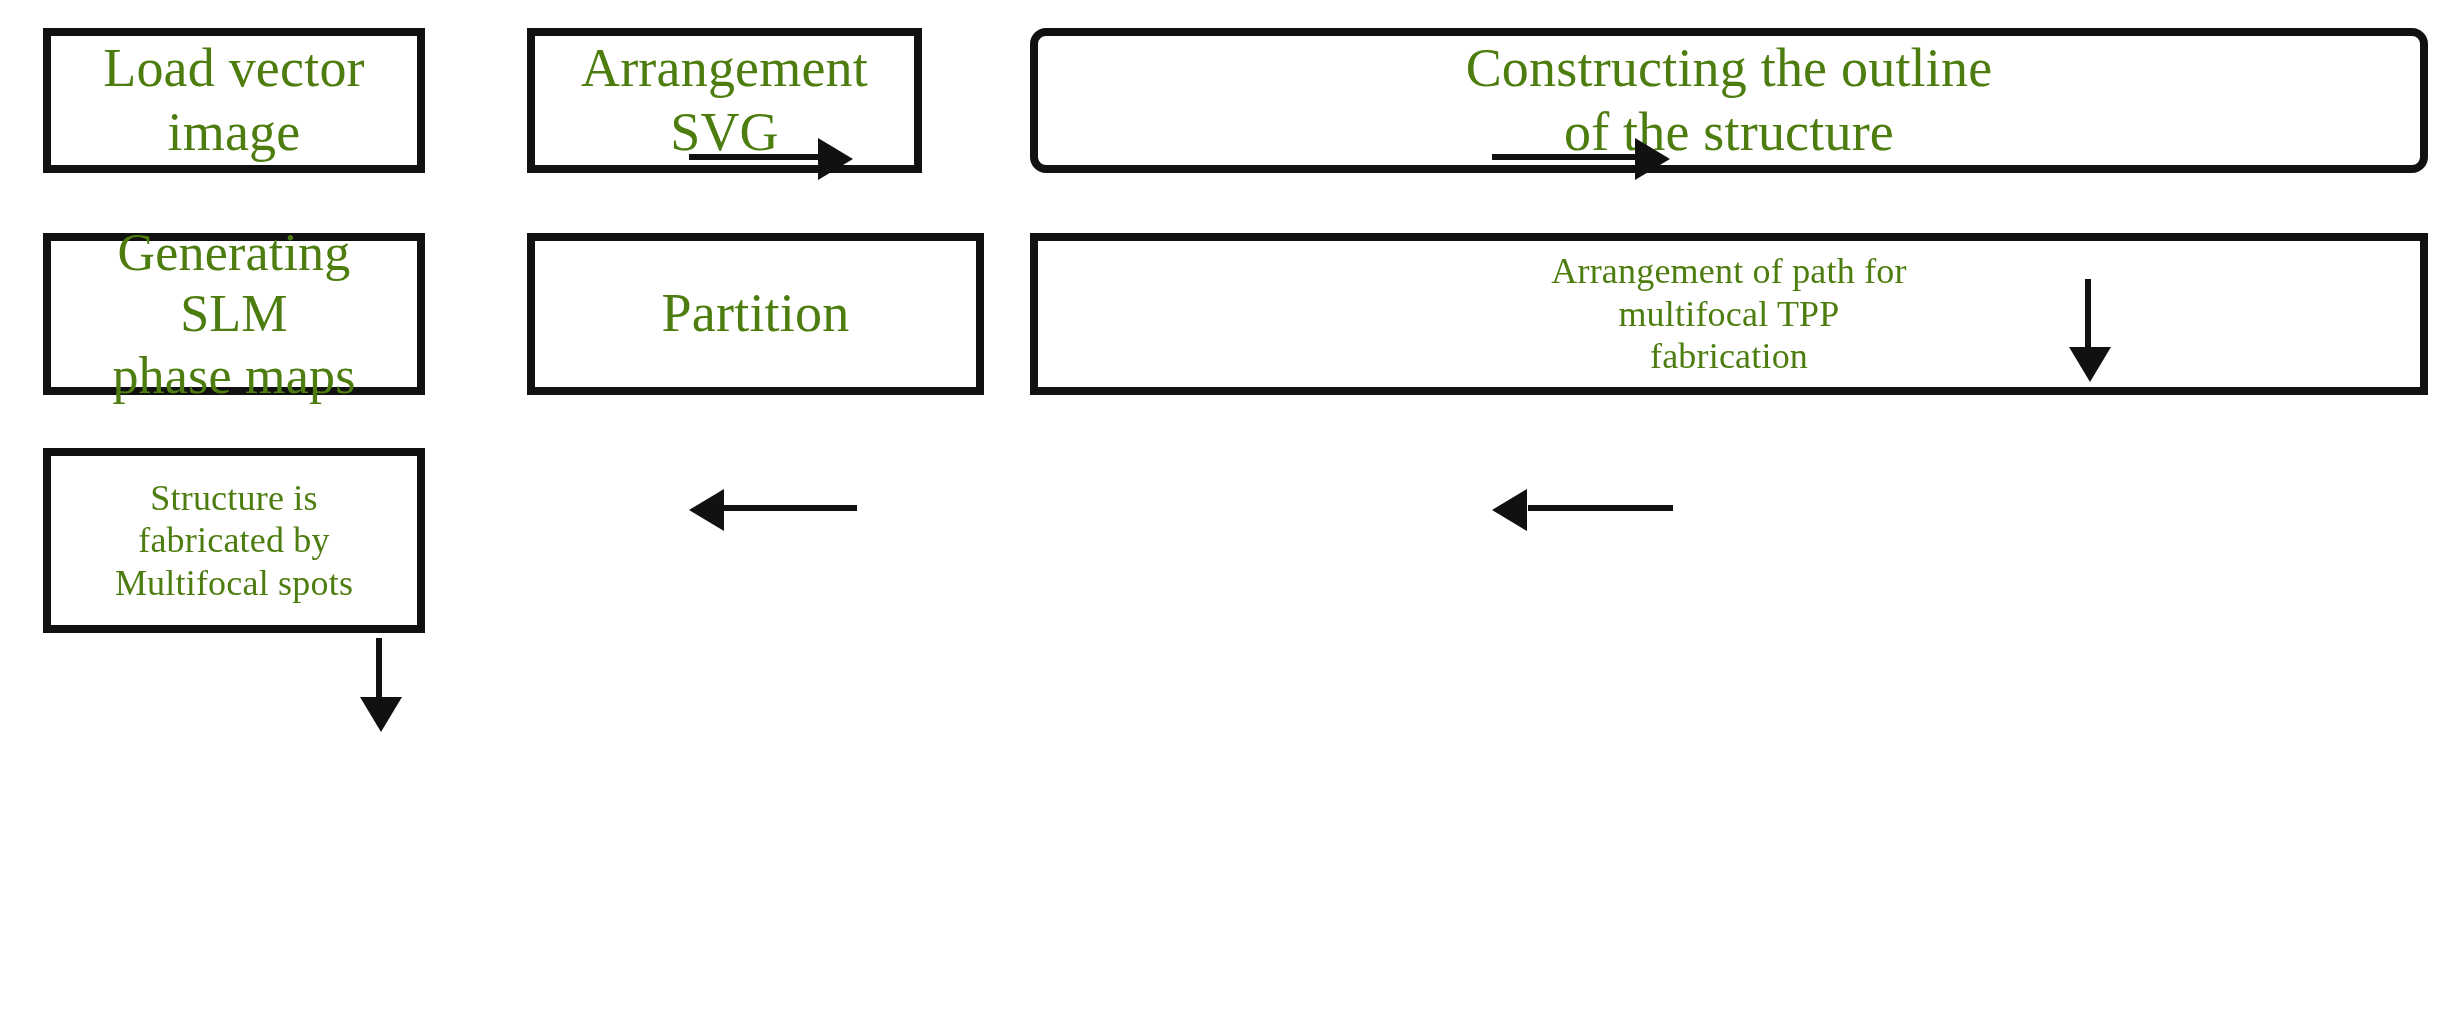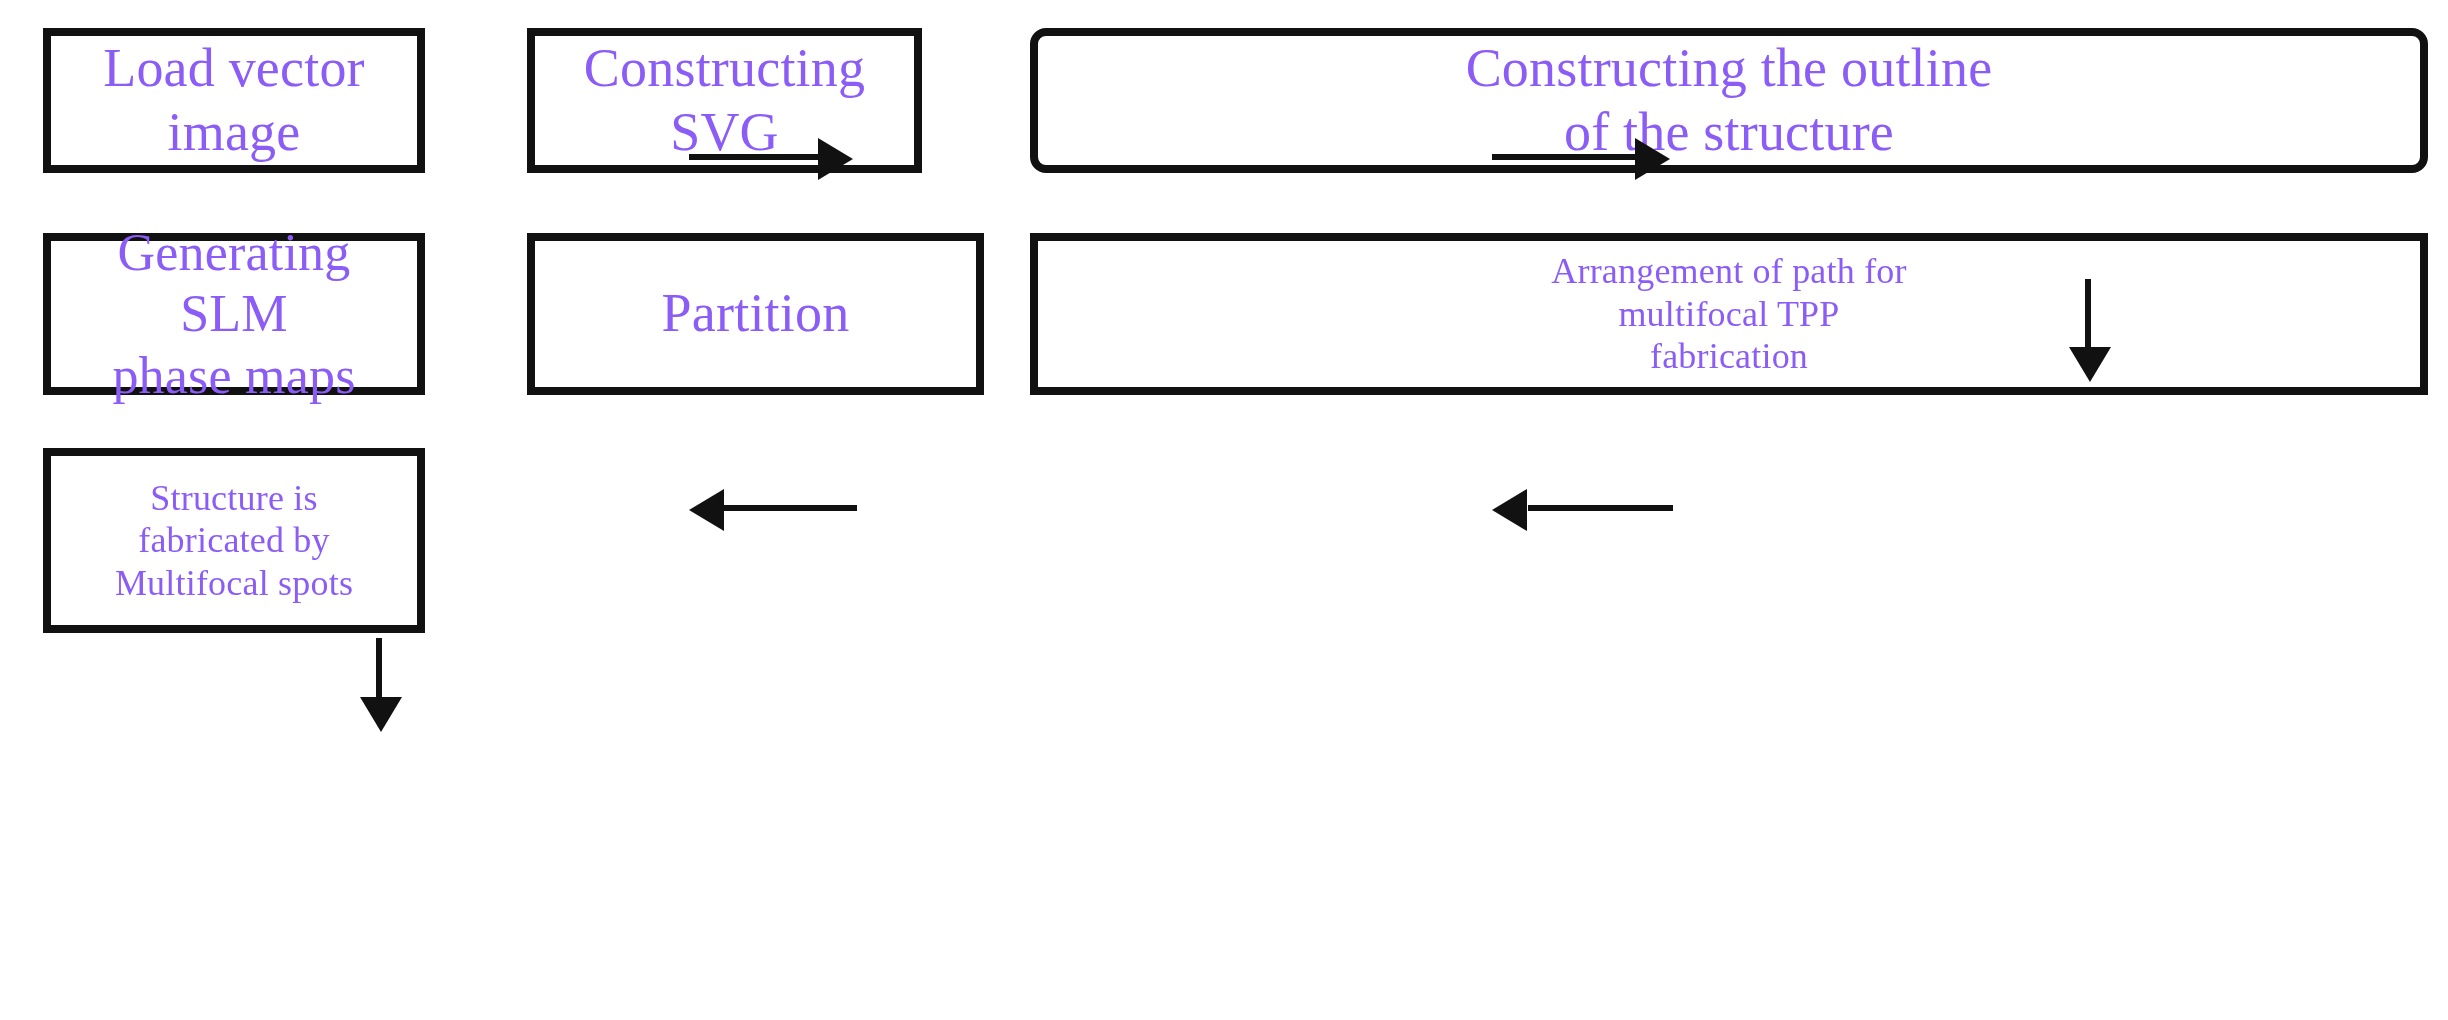--- a/index.html
+++ b/index.html
@@ -17,21 +17,21 @@
   }
   .node {
     position: absolute;
     box-sizing: border-box;
     border: 5px solid #111111;
     background: #ffffff;
     display: flex;
     align-items: center;
     justify-content: center;
     text-align: center;
-    color: #8b5cf6;
+    color: #4d7c0f;
     line-height: 1.18;
     letter-spacing: 0.2px;
   }
   .node .label {
     display: block;
     padding: 0 10px;
     white-space: pre-line;
   }
 
   
@@ -86,21 +86,21 @@
 <body>
 
 <div id="canvas">
 
   <div class="node" id="n-load" style="border-width: 8.1px; font-size: 54px;">
     <span class="label">Load vector
 image</span>
   </div>
 
   <div class="node" id="n-interpret" style="border-width: 8.1px; font-size: 54px;">
-    <span class="label">Constructing SVG</span>
+    <span class="label">Arrangement SVG</span>
   </div>
 
   <div class="node" id="n-outline" style="border-width: 8.1px; font-size: 54px;">
     <span class="label">Constructing the outline
 of the structure</span>
   </div>
 
   <div class="node" id="n-arrange" style="border-width: 8.1px; font-size: 36px;">
     <span class="label">Arrangement of path for
 multifocal TPP

